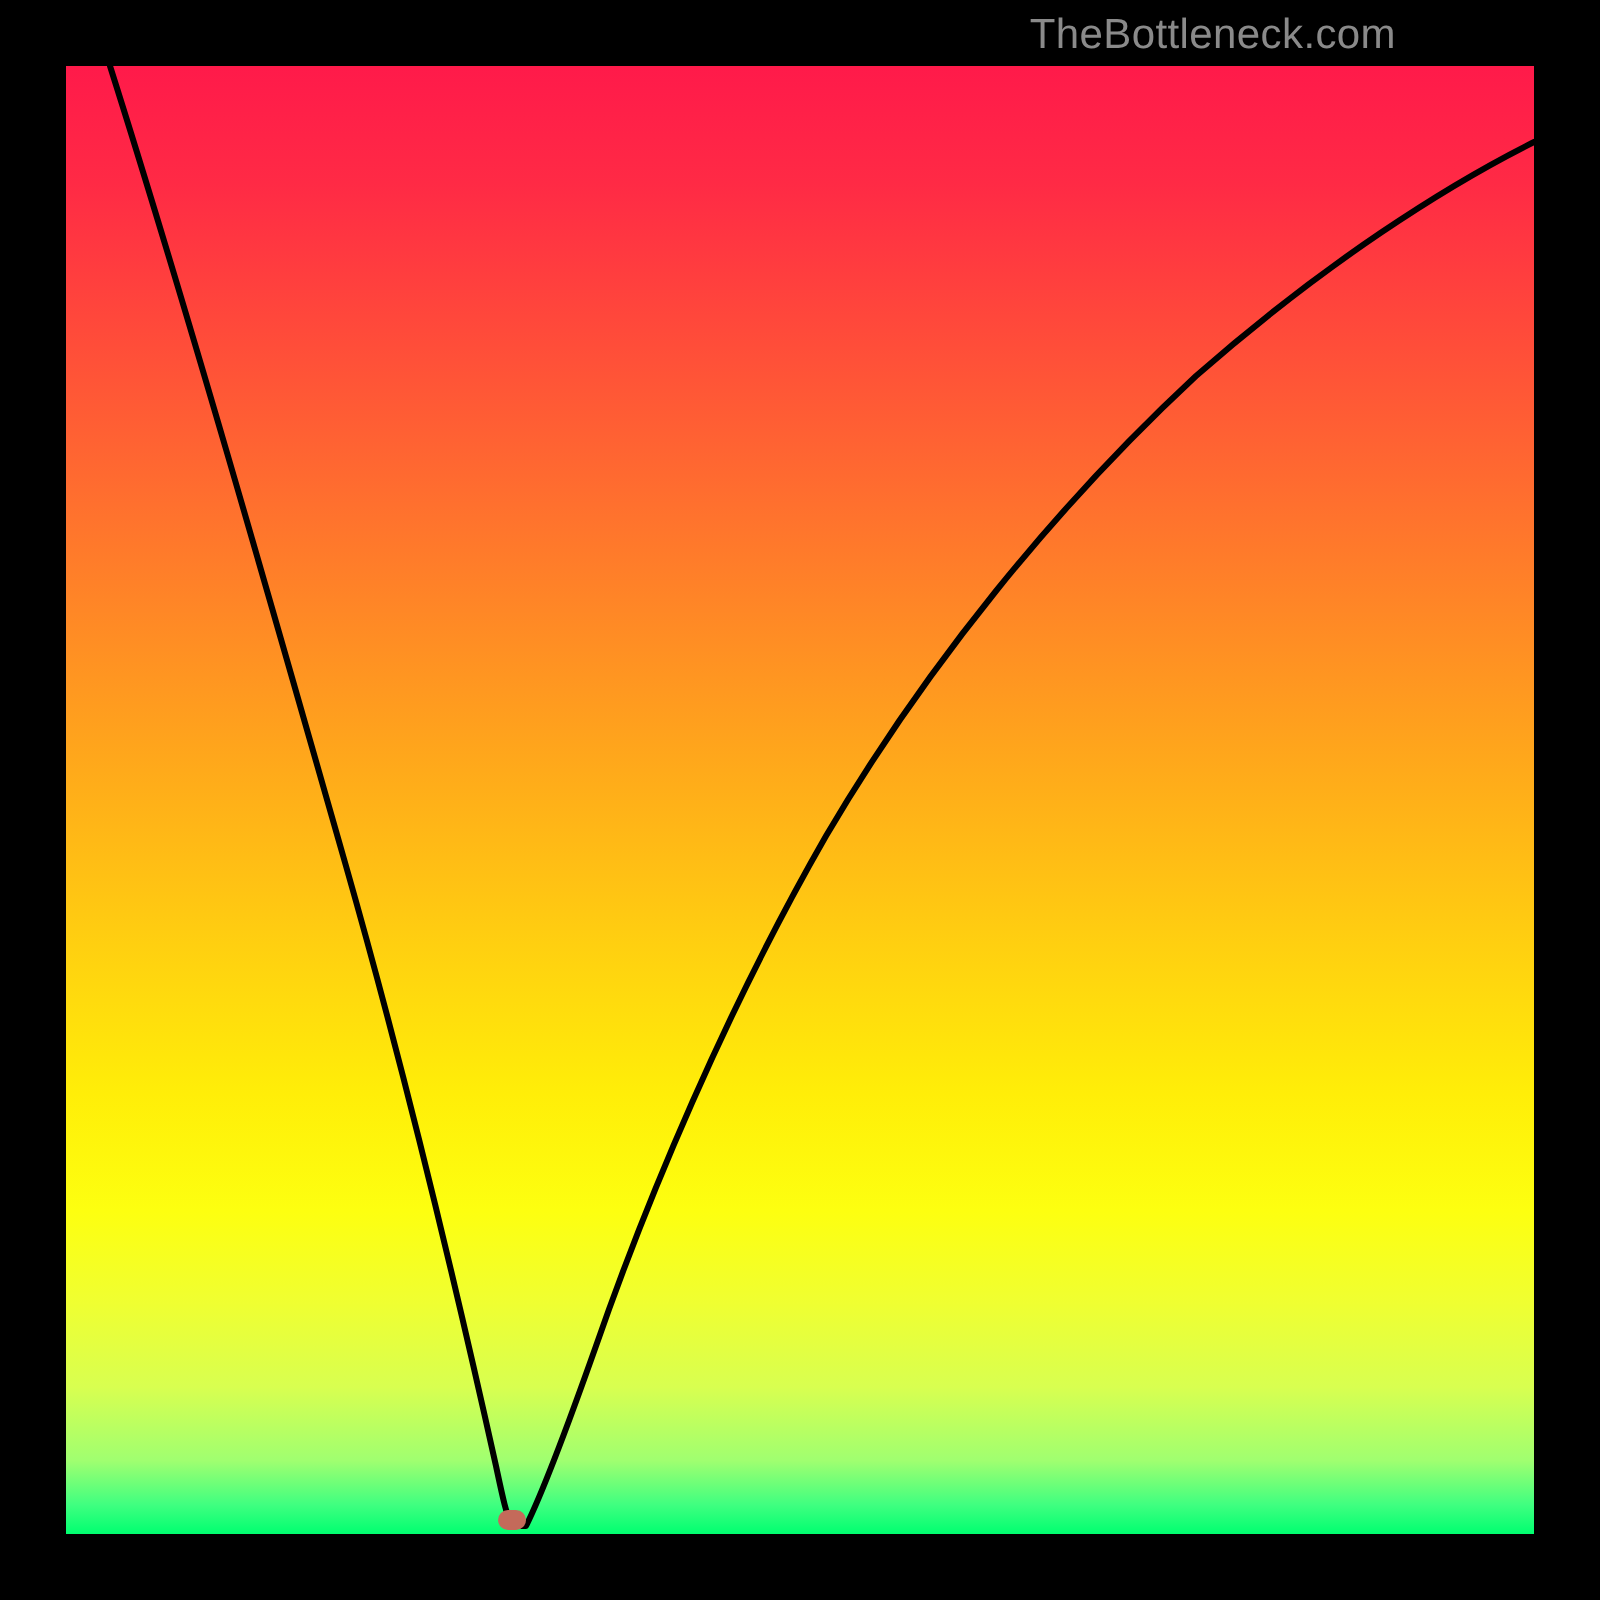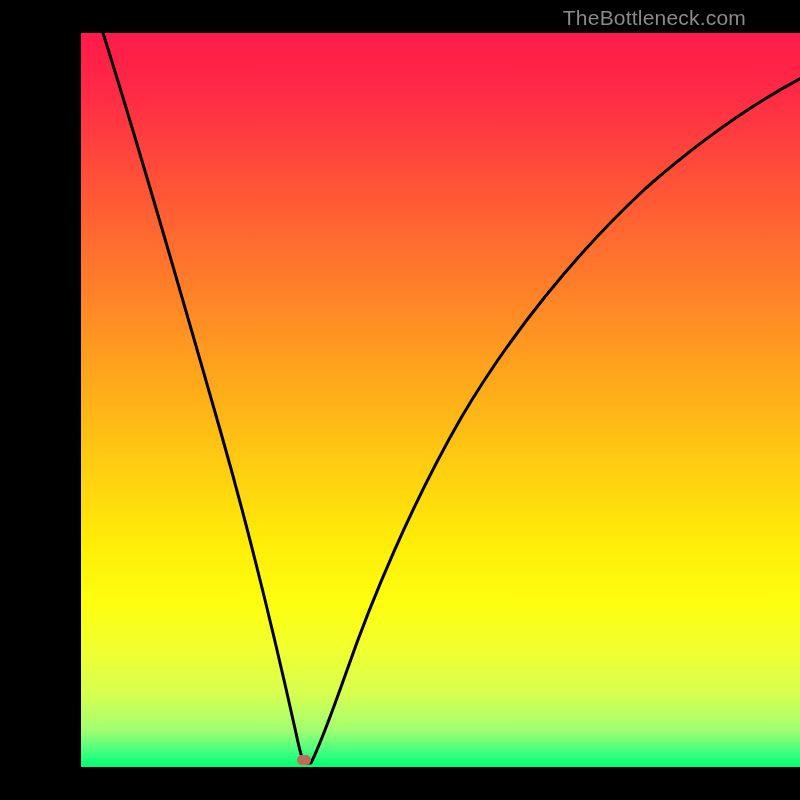--- a/index.html
+++ b/index.html
@@ -2,21 +2,20 @@
 <html><head>
 <meta charset="utf-8">
 <style>
   * { margin: 0; padding: 0; box-sizing: border-box; }
   html, body { width: 800px; height: 800px; overflow: hidden; background: #000; }
   .frame {
     width: 714px;
     height: 800px;
     background: #000;
     position: relative;
-    margin-left: 48px;
   }
   .plot-area {
     position: absolute;
     left: 33px;
     top: 33px;
     width: 734px;
     height: 734px;
     background: linear-gradient(to bottom,
       #ff1a4a 0%,
       #ff2a45 8%,

